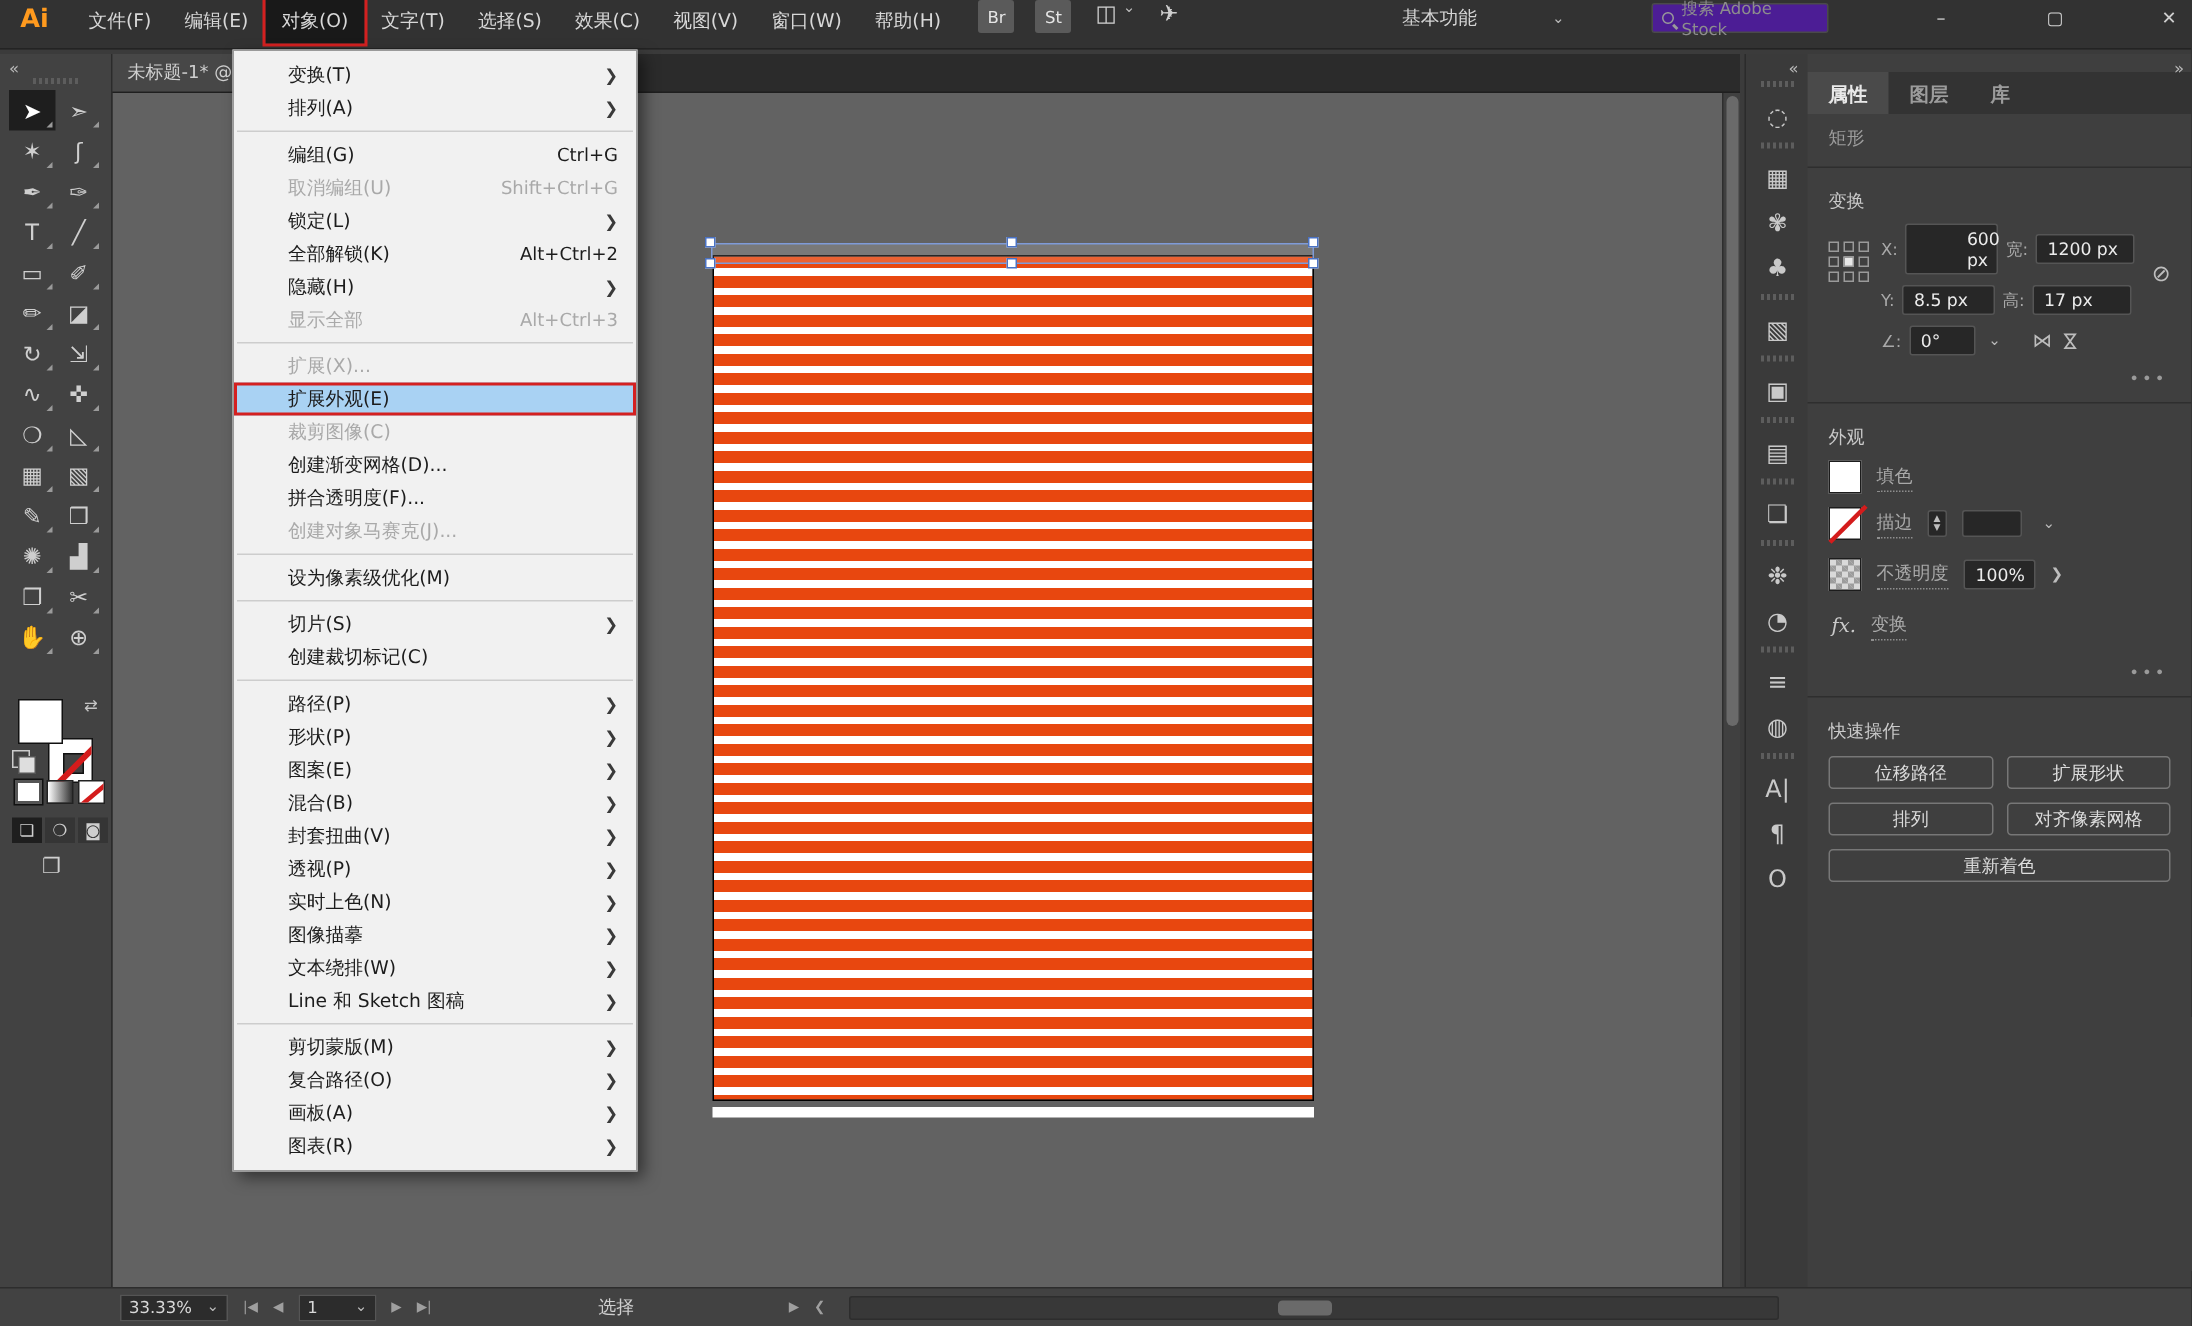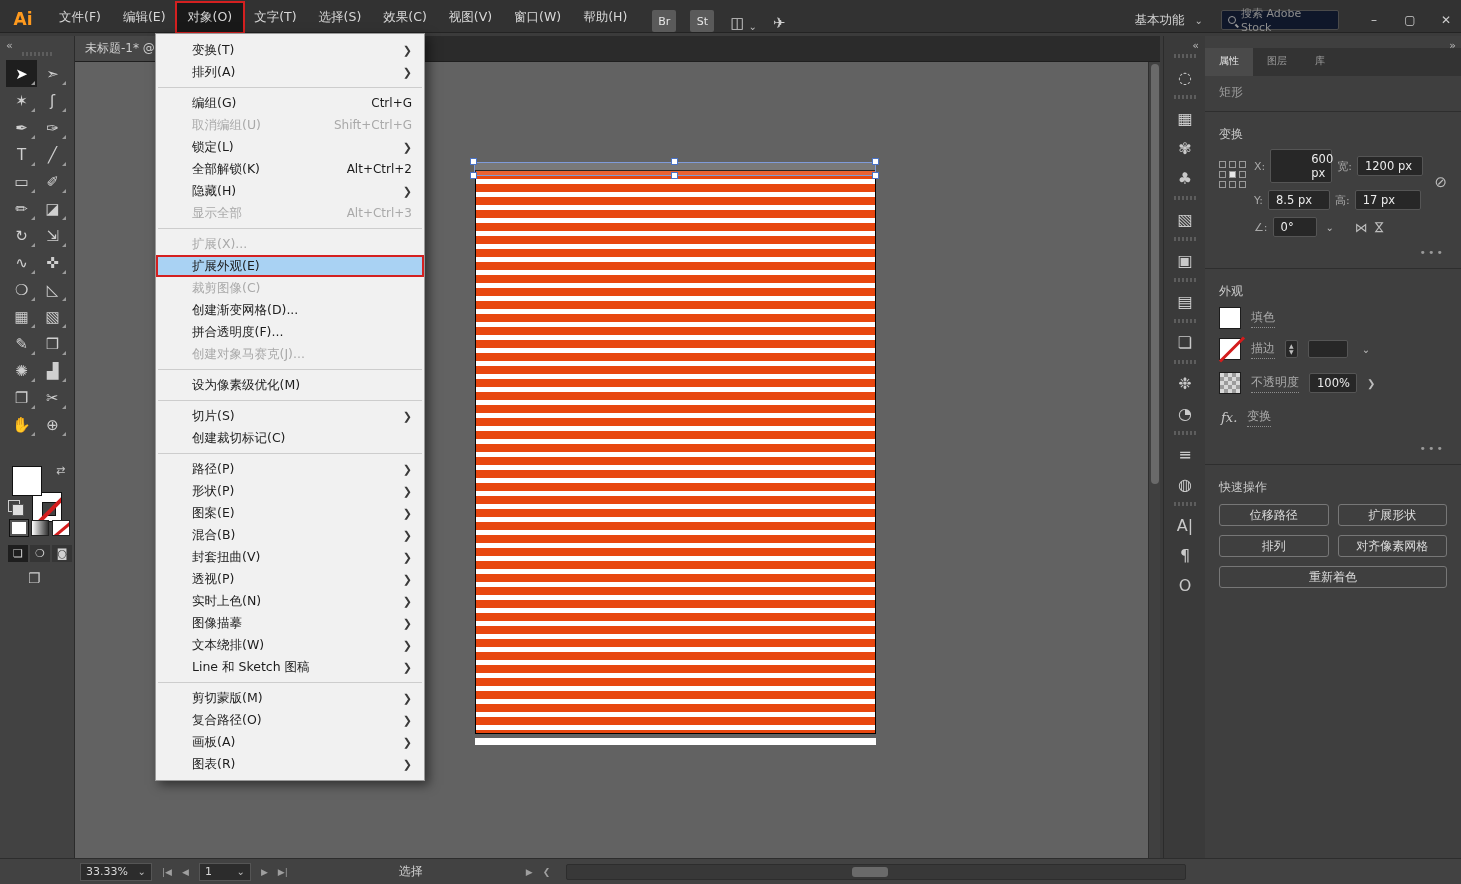--- a/index.html
+++ b/index.html
@@ -2,30 +2,30 @@
 <html><head>
 <meta charset="utf-8">
 <style>
   html,body{margin:0;padding:0;background:#222;}
   *{box-sizing:border-box;font-family:"DejaVu Sans","Liberation Sans",sans-serif;}
   #app{position:relative;width:1461px;height:884px;background:#3b3b3b;overflow:hidden;}
   .abs{position:absolute;}
   .row{display:flex;align-items:center;}
 
   
-  #menubar{left:0;top:0;width:1461px;height:33px;background:#323232;border-bottom:1px solid #232323;display:flex;align-items:flex-end;z-index:60;}
+  #menubar{left:0;top:0;width:1461px;height:33px;background:#323232;border-bottom:1px solid #232323;display:flex;align-items:flex-start;z-index:60;}
   #ai-logo{width:34px;height:26px;margin:0 8px 0 6px;color:#ff9a1e;font-weight:bold;font-size:17px;display:flex;align-items:center;justify-content:center;}
   .menu-btn{color:#d8d8d8;font-size:12.5px;padding:6px 11px;cursor:default;}
   .menu-btn.active{background:#191919;outline:2px solid #d42020;outline-offset:0px;}
   .tb-sq{width:24px;height:22px;background:#5a5a5a;color:#e6e6e6;font-size:11px;border-radius:2px;display:flex;align-items:center;justify-content:center;margin-left:14px;}
   .tb-ic{color:#cfcfcf;font-size:15px;margin-left:16px;}
   .chev{color:#bdbdbd;font-size:10px;margin-left:4px;}
-  #mb-right{margin-left:auto;display:flex;align-items:center;}
+  #mb-right{margin-left:auto;display:flex;align-items:center;gap:40px;}
   #workspace{color:#d4d4d4;font-size:12.5px;margin-right:6px;}
-  #searchbox{width:118px;height:20px;background:#0f172a;border:1px solid #4a4a4a;border-radius:2px;color:#8d8d8d;font-size:11px;display:flex;align-items:center;padding:0 6px;margin:0 14px 0 18px;}
+  #searchbox{width:118px;height:20px;background:#4c1d95;border:1px solid #4a4a4a;border-radius:2px;color:#8d8d8d;font-size:11px;display:flex;align-items:center;padding:0 6px;margin:0 14px 0 18px;}
   .mag{width:8px;height:8px;border:1.5px solid #9a9a9a;border-radius:50%;position:relative;margin-right:5px;flex:none;}
   .mag::after{content:"";position:absolute;width:4px;height:1.5px;background:#9a9a9a;left:6px;top:8px;transform:rotate(45deg);}
   .winbtn{width:30px;height:24px;color:#cfcfcf;display:flex;align-items:center;justify-content:center;font-size:12px;margin-left:6px;}
 
   
   #tabbar{left:75px;top:36px;width:1085px;height:26px;background:#2b2b2b;border-bottom:1px solid #1f1f1f;display:flex;z-index:5;}
   #doctab{background:#474747;color:#cfcfcf;font-size:12px;display:flex;align-items:center;padding:0 10px;gap:10px;}
   #doctab .close{color:#bdbdbd;font-size:11px;}
 
   
@@ -79,21 +79,21 @@
   
   #dock{left:1163px;top:36px;width:42px;height:822px;background:#3a3a3a;border-left:1px solid #2b2b2b;z-index:4;}
   #dock .collapse{position:absolute;right:6px;top:3px;color:#b9b9b9;font-size:11px;}
   .dock-grip{width:22px;margin:3px auto 4px;}
   .dock-ic{width:42px;height:30px;display:flex;align-items:center;justify-content:center;color:#c9c9c9;font-size:16px;}
 
   
   #props{left:1205px;top:36px;width:256px;height:822px;background:#3f3f3f;z-index:4;}
   #props-collapse{position:absolute;right:5px;top:3px;color:#b9b9b9;font-size:11px;}
   #ptabs{display:flex;height:28px;margin-top:12px;background:#333;}
-  .ptab{padding:6px 14px;font-size:10px;color:#9c9c9c;}
+  .ptab{padding:6px 14px;font-size:13px;color:#9c9c9c;font-weight:bold;}
   .ptab.active{background:#4a4a4a;color:#e8e8e8;}
   .psec{padding:8px 14px 4px;color:#c9c9c9;font-size:12px;}
   .pdiv{height:1px;background:#2e2e2e;margin:6px 0;}
   .plabel{color:#a9a9a9;font-size:11px;}
   .pfield{background:#272727;border:1px solid #555;color:#ececec;font-size:11.5px;padding:2px 7px;border-radius:2px;}
   #refgrid{display:grid;grid-template-columns:repeat(3,7px);grid-template-rows:repeat(3,7px);gap:3px;}
   #refgrid span{width:7px;height:7px;border:1px solid #9a9a9a;background:transparent;}
   #refgrid span.c{background:#e8e8e8;}
   .swatch{width:22px;height:22px;border:1px solid #1c1c1c;position:relative;background:#fff;}
   .swatch.none::after{content:"";position:absolute;left:-5px;top:9px;width:34px;height:3px;background:#d41c1c;transform:rotate(-45deg);}

